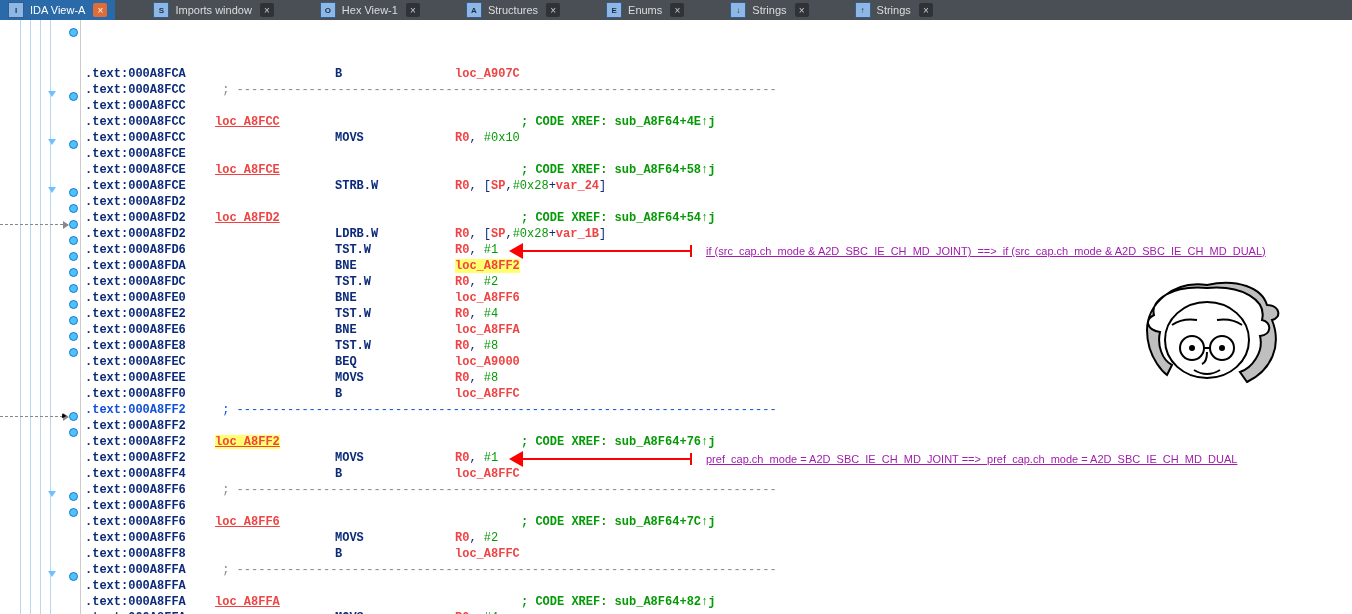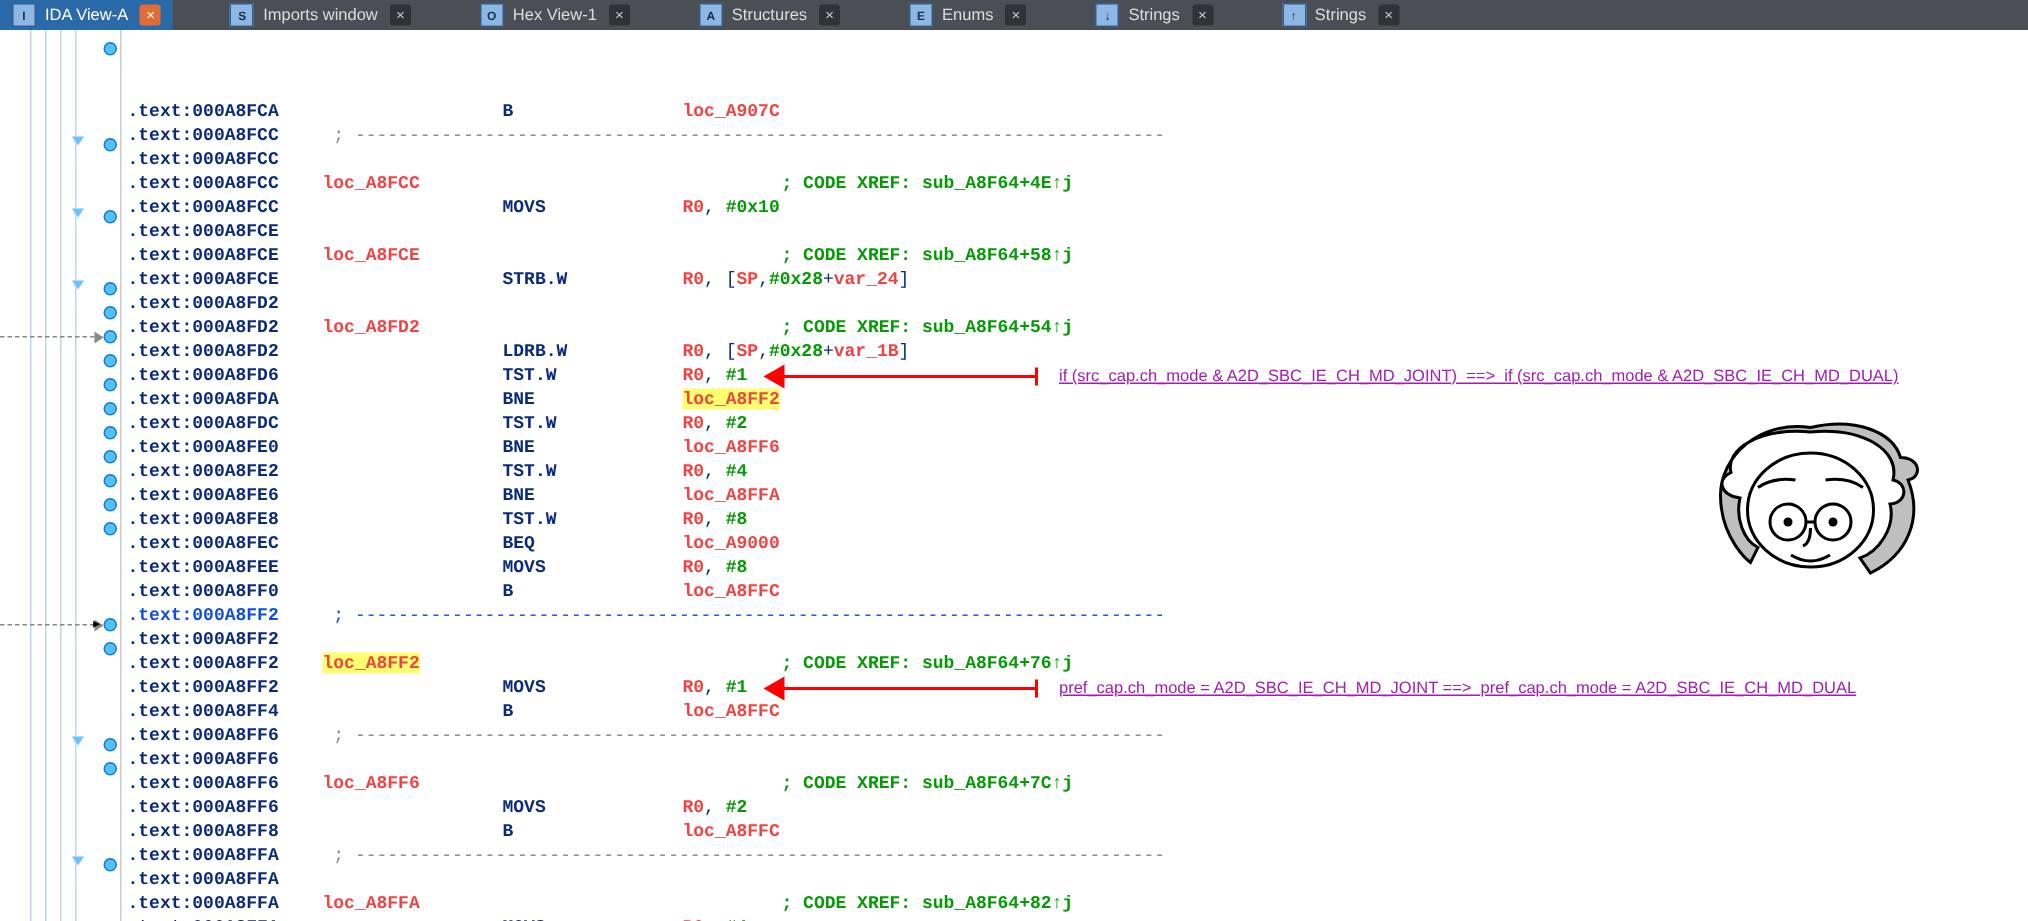--- a/index.html
+++ b/index.html
@@ -87,21 +87,21 @@
     display: flex;
     position: relative;
   }
   .gline {
     height: 16px;
     position: relative;
   }
   .seg { color: #0b2b7a; font-weight: bold; }      
   .mnem { color: #0b2b7a; font-weight: bold; }
   .brown { color: #ef4444; font-weight: bold; }
-  .num  { color: #059a05; font-weight: bold; }
+  .num  { color: #059a05; font-weight: normal; }
   .cref { color: #059a05; font-weight: bold; }
   .op   { color: #0b2b7a; }
   .hi   { background: #ffff70; }
   .dash { color: #888; }
 
   .bullet {
     position: absolute;
     width: 7px; height: 7px;
     background: #4fc3f7;
     border: 1px solid #1976d2;
@@ -164,21 +164,21 @@
     border-right:14px solid #ff0000;
   }
   .redarrow .tail{
     position:absolute;
     right:-1px; top:-5px;
     width:2px; height:12px;
     background:#ff0000;
   }
 
   .col-addr { display:inline-block; width: 130px; }
-  .col-label{ display:inline-block; width: 120px; }
+  .col-label{ display:inline-block; width: 120px; text-decoration: underline; }
   .col-mnem { display:inline-block; width: 120px; }
   .col-ops  { display:inline-block; }
 
   .pad { display:inline-block; width: 4px;}
 
   .granny {
     position: absolute;
     right: 60px;
     top: 250px;
     width: 170px;

